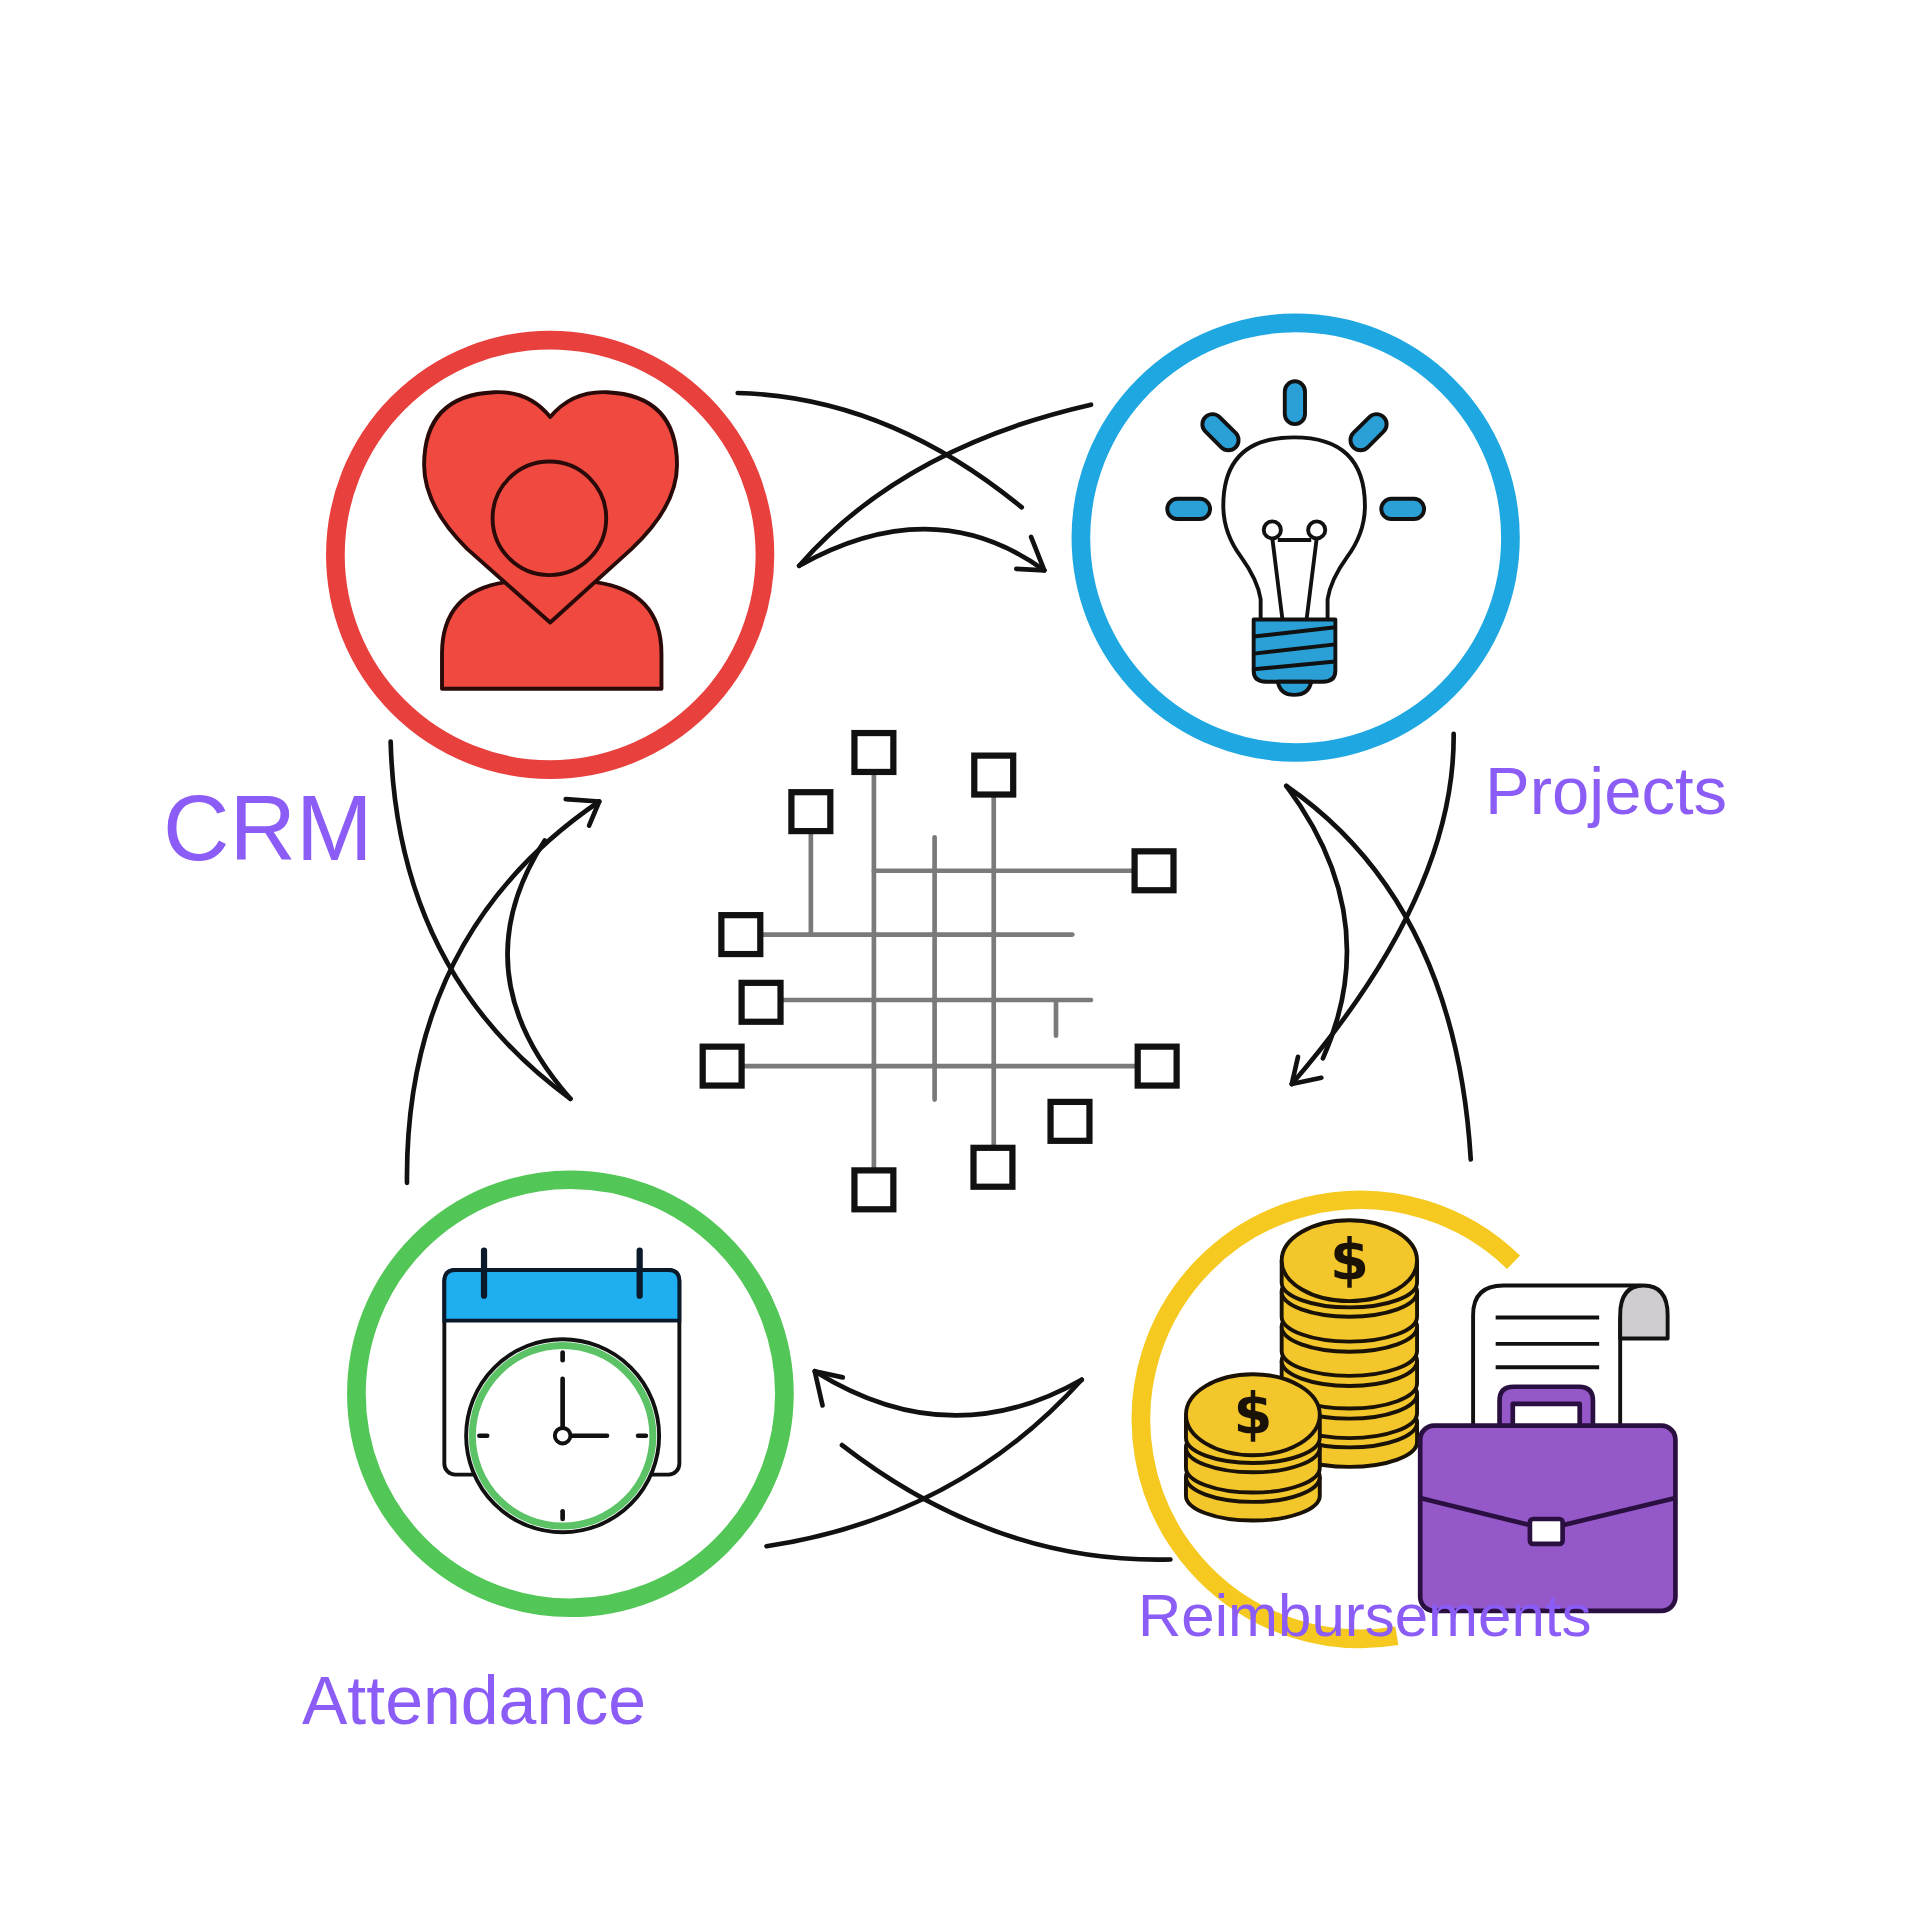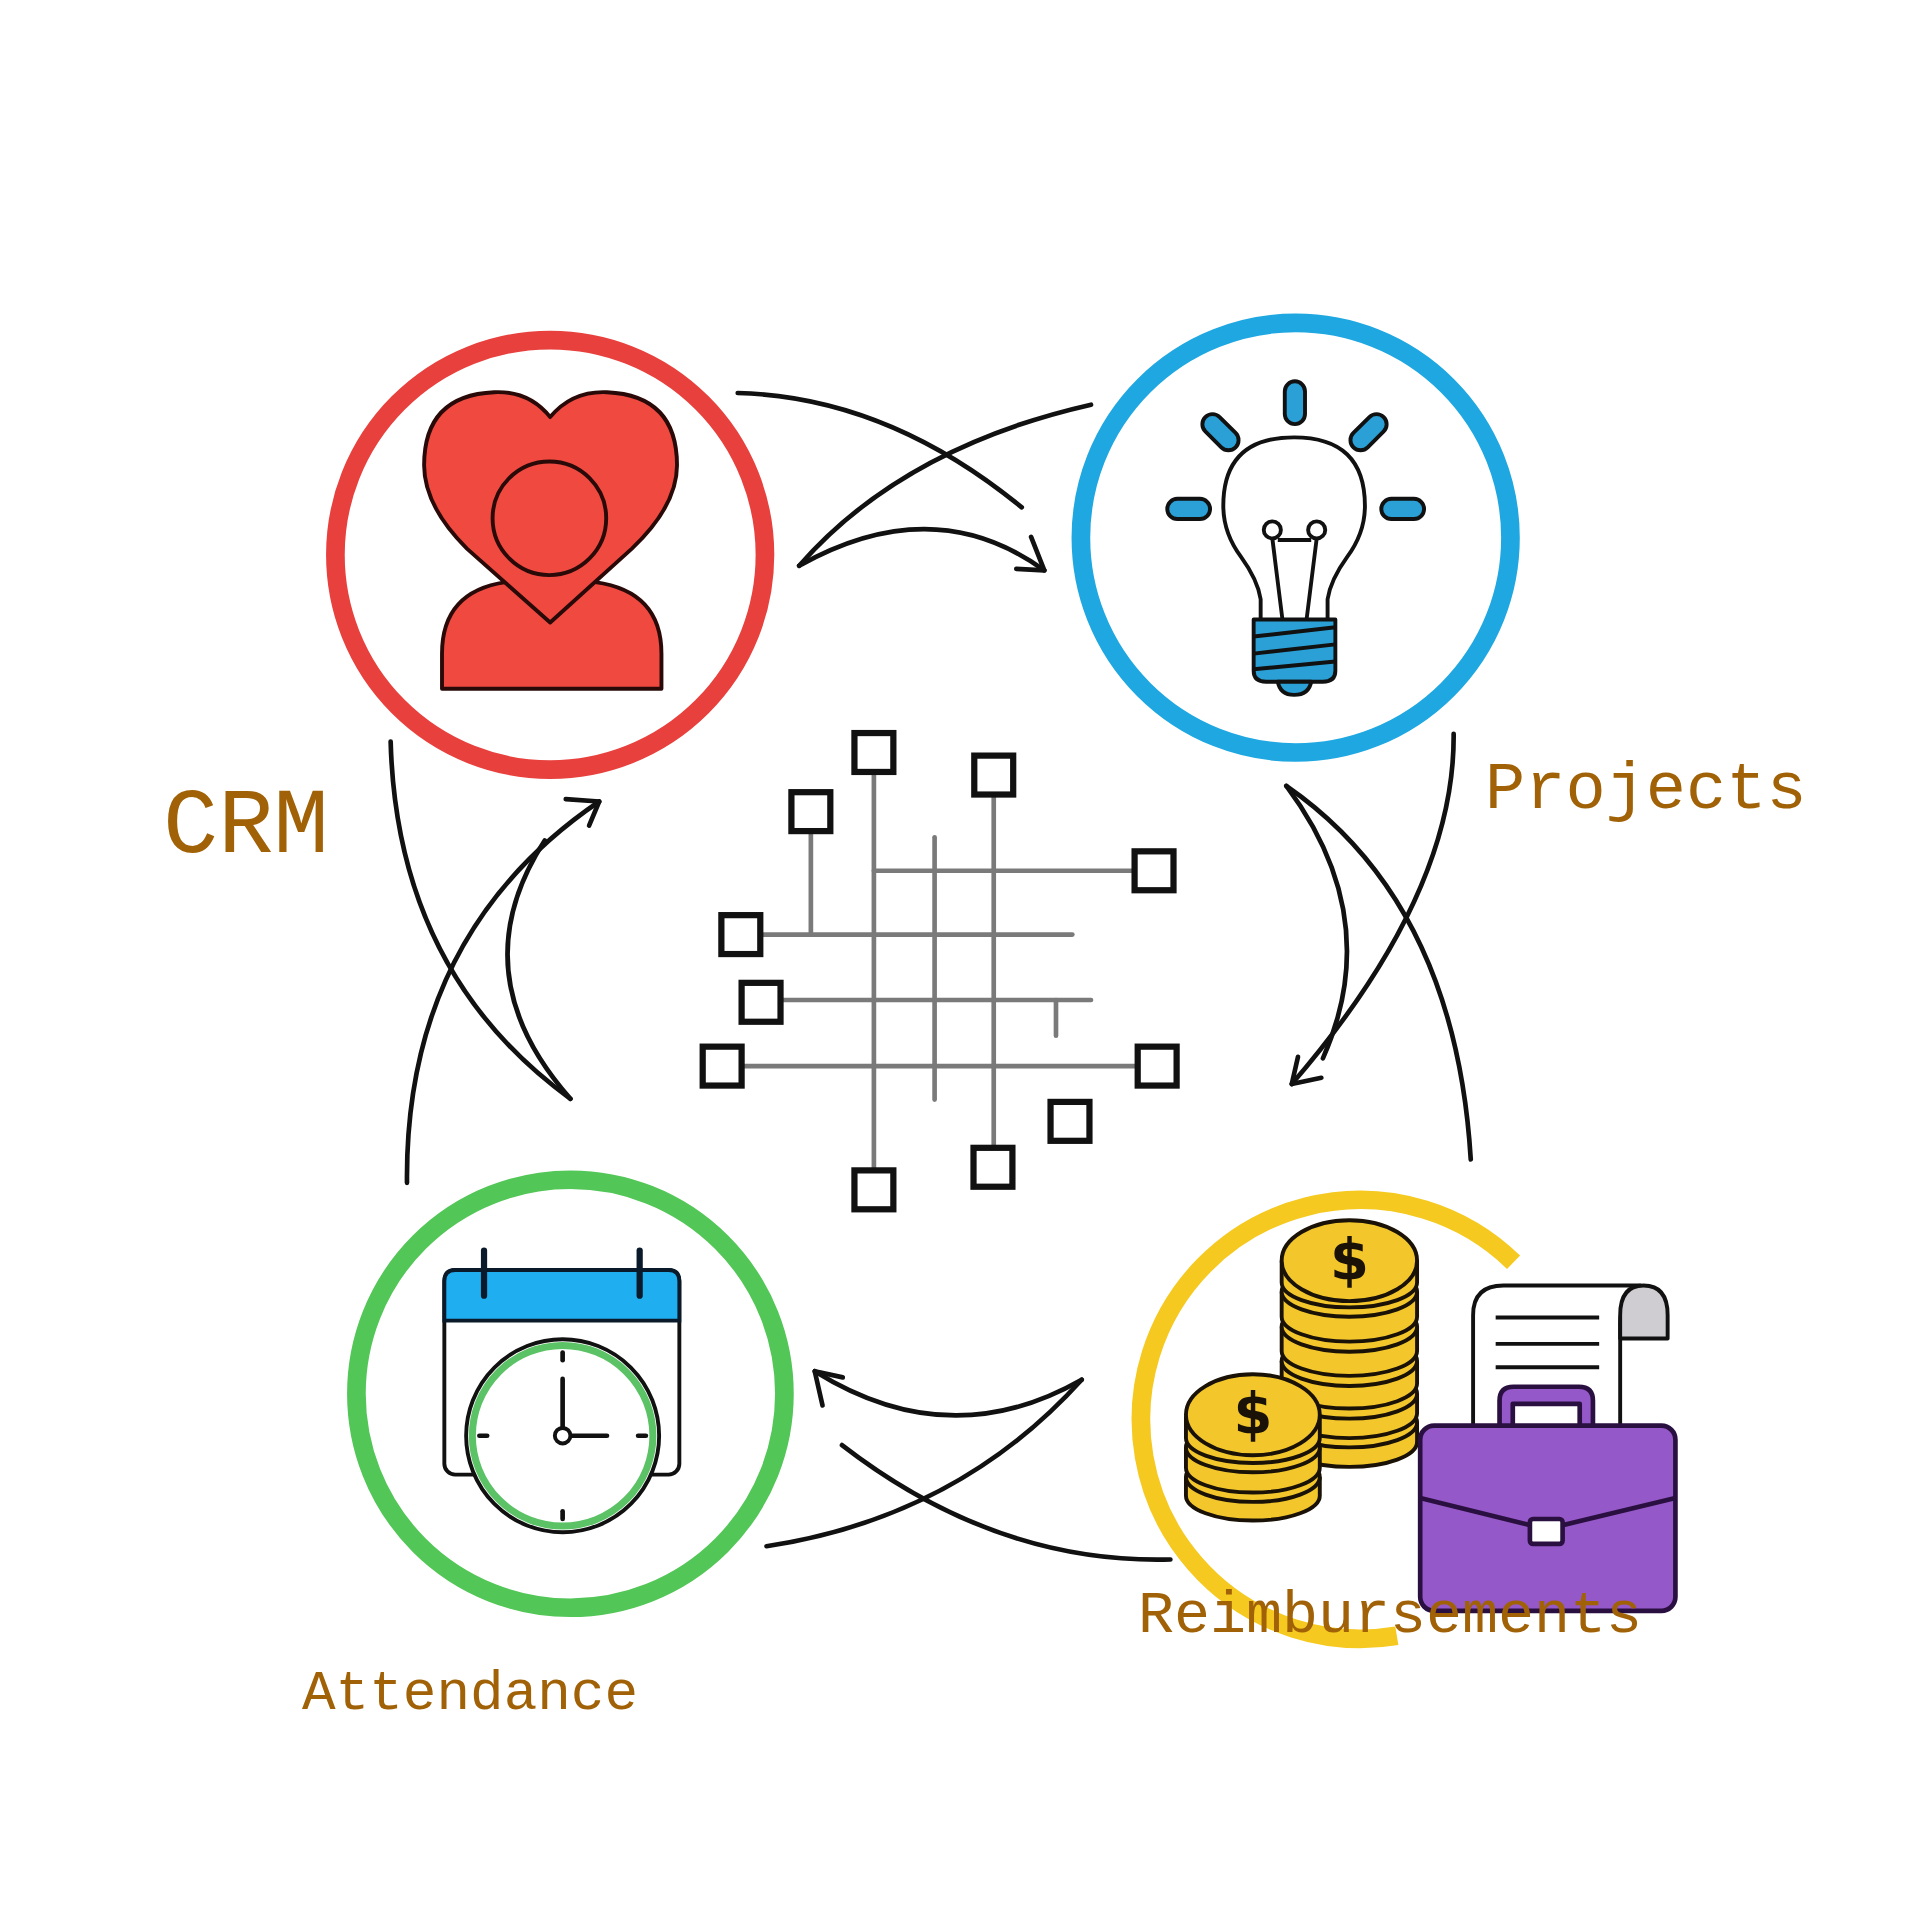--- a/index.html
+++ b/index.html
@@ -1,27 +1,27 @@
 <!DOCTYPE html>
 <html style="font-size:12.5px"><head>
 <meta charset="utf-8">
 <style>
   html, body { margin: 0; padding: 0; background: #ffffff; }
   body { width: 1926px; height: 1926px; position: relative; overflow: hidden; }
   #stage { position: absolute; left: 0; top: 0; width: 1926px; height: 1926px; }
   .label {
     position: absolute;
-    font-family: Liberation Mono, monospace;
-    color: #a16207;
+    font-family: Liberation Sans, sans-serif;
+    color: #8b5cf6;
     white-space: nowrap;
     line-height: 1;
   }
   #lbl-crm { left: 163px; top: 782px; font-size: 92px; }
   #lbl-projects { left: 1485px; top: 757px; font-size: 67px; }
-  #lbl-attendance { left: 302px; top: 1666px; font-size: 56px; }
+  #lbl-attendance { left: 302px; top: 1666px; font-size: 68px; }
   #lbl-reimb { left: 1138px; top: 1586px; font-size: 60px; }
 </style>
 </head>
 <body>
 
 <div id="stage">
 <svg width="1926" height="1926" viewBox="0 0 2475 2475" xmlns="http://www.w3.org/2000/svg">
 
   <g stroke="#7a7a7a" stroke-width="6" fill="none" stroke-linecap="round">
 

